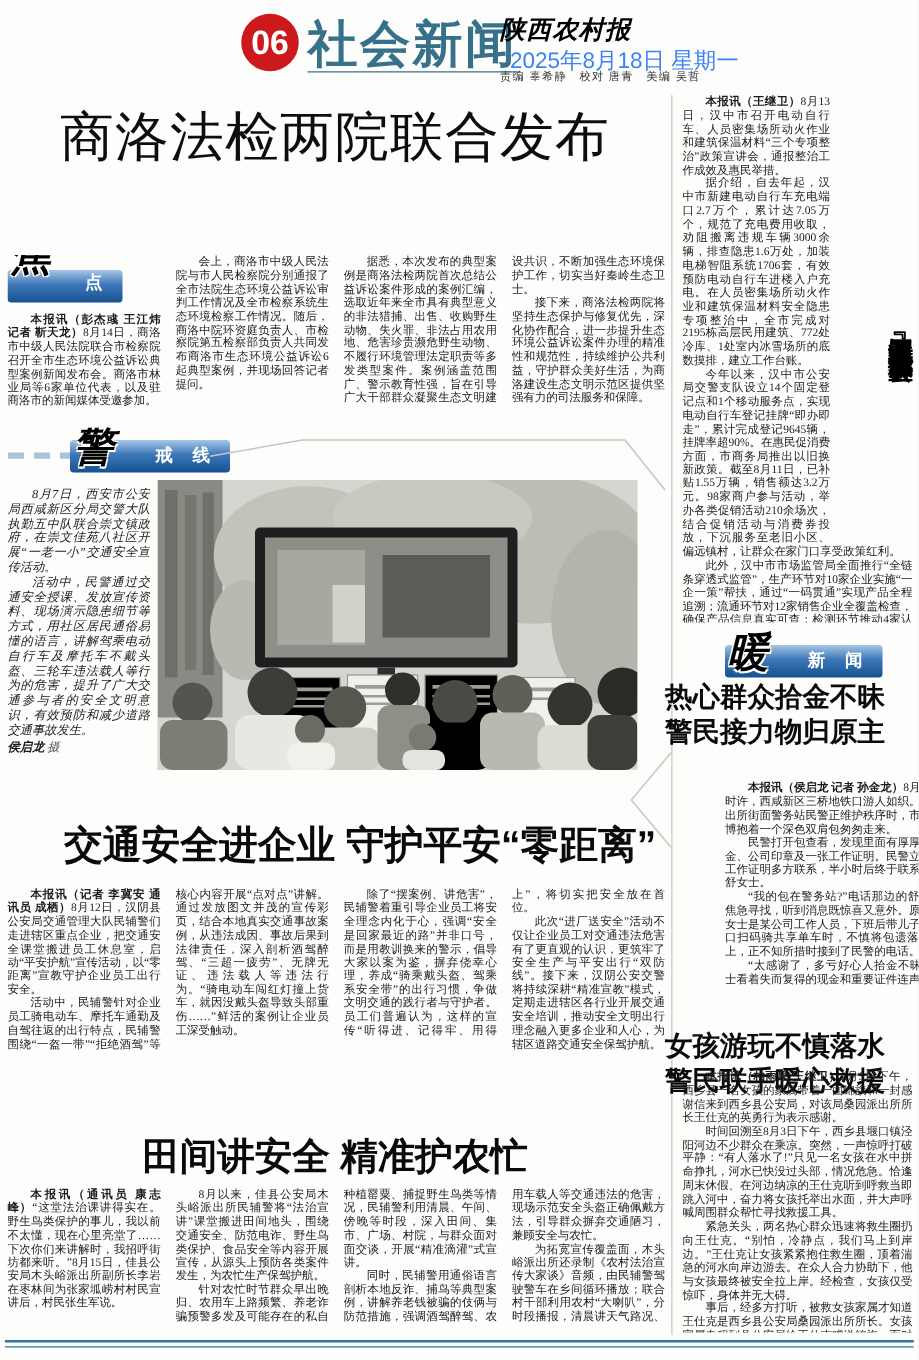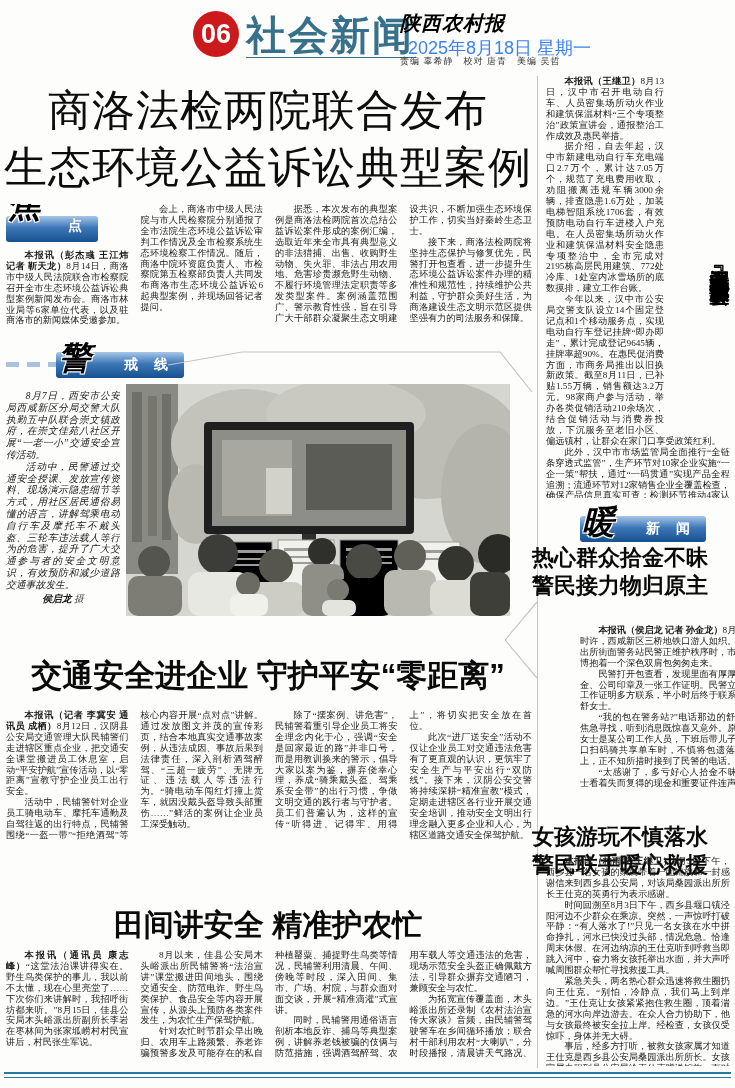--- a/index.html
+++ b/index.html
@@ -44,29 +44,29 @@
   .focus-badge{width:92px;}
 
   
   .dash-line{position:absolute;left:6px;top:362px;width:165px;height:5px;
            background:repeating-linear-gradient(90deg,#a9c2dd 0 13px,transparent 13px 21px);}
   .jj-badge{position:absolute;left:56px;top:340px;width:128px;}
   .decor-svg{position:absolute;left:0;top:0;pointer-events:none;}
   .caption{position:absolute;left:6px;top:390px;width:114px;height:242px;font-style:italic;
            font-size:9.8px;line-height:11.8px;text-align:justify;overflow:hidden;}
   .caption p{margin:0;text-indent:2em;}
-  .credit{text-align:center;text-indent:0 !important;margin-top:2px !important;}
+  .credit{text-align:left;text-indent:0 !important;margin-top:2px !important;}
   .credit .name{font-weight:bold;}
   .credit .shot{color:#555;}
   .photo{position:absolute;left:126px;top:384px;width:384px;height:232px;background:#d8d8d3;overflow:hidden;}
 
   
   .sans-headline{position:absolute;left:0;width:536px;text-align:center;font-weight:900;
            font-family:"Liberation Sans","DejaVu Sans",sans-serif;color:#0a0a0a;}
-  .h-traffic{top:655px;font-size:31px;}
+  .h-traffic{top:655px;font-size:31px;padding-left:20px;}
   .h-farm{top:905px;font-size:30px;}
   .traffic-cols{position:absolute;left:6px;top:710px;width:526px;height:190px;column-count:4;}
   .farm-cols{position:absolute;left:6px;top:950px;width:526px;height:118px;column-count:4;}
 
   
   .v-divider{position:absolute;left:537px;top:76px;width:1px;height:992px;background:#c7c7c4;}
   .right-top{position:absolute;left:546px;top:76px;width:184px;height:422px;}
   .v-head-space{float:right;width:66px;height:352px;}
   .v-headline{position:absolute;left:662px;top:88px;height:348px;width:72px;
            writing-mode:vertical-rl;text-orientation:upright;font-family:"Liberation Sans","DejaVu Sans",sans-serif;
@@ -90,33 +90,32 @@
 
   <div class="pagenum">06</div>
   <div class="section-title">社会新闻</div>
   <div class="section-underline"></div>
   <div class="masthead">陕西农村报</div>
   <div class="issue-date">2025年8月18日 星期一</div>
   <div class="staff">责编 辜希静　校对 唐青　美编 吴哲</div>
 
   <div class="main-headline">
     <div>商洛法检两院联合发布</div>
-    <div>生态环境公益诉讼典型案例</div>
   </div>
 
   <div class="focus-cols cols">
   <div class="badge focus-badge">
       <div class="bar"></div>
       <span class="big">焦</span>
       <span class="rest">点</span>
     </div>
       <p><b>本报讯（彭杰彧 王江炜 记者 靳天龙）</b>8月14日，商洛市中级人民法院联合市检察院召开全市生态环境公益诉讼典型案例新闻发布会。商洛市林业局等6家单位代表，以及驻商洛市的新闻媒体受邀参加。</p>
       <p>会上，商洛市中级人民法院与市人民检察院分别通报了全市法院生态环境公益诉讼审判工作情况及全市检察系统生态环境检察工作情况。随后，商洛中院环资庭负责人、市检察院第五检察部负责人共同发布商洛市生态环境公益诉讼6起典型案例，并现场回答记者提问。</p>
       <p>据悉，本次发布的典型案例是商洛法检两院首次总结公益诉讼案件形成的案例汇编，选取近年来全市具有典型意义的非法猎捕、出售、收购野生动物、失火罪、非法占用农用地、危害珍贵濒危野生动物、不履行环境管理法定职责等多发类型案件。案例涵盖范围广、警示教育性强，旨在引导广大干部群众凝聚生态文明建设共识，不断加强生态环境保护工作，切实当好秦岭生态卫士。</p>
-      <p>接下来，商洛法检两院将坚持生态保护与修复优先，民警打开包查看，进一步提升生态环境公益诉讼案件办理的精准性和规范性，持续维护公共利益，守护群众美好生活，为商洛建设生态文明示范区提供坚强有力的司法服务和保障。</p>
+      <p>接下来，商洛法检两院将坚持生态保护与修复优先，深化协作配合，进一步提升生态环境公益诉讼案件办理的精准性和规范性，持续维护公共利益，守护群众美好生活，为商洛建设生态文明示范区提供坚强有力的司法服务和保障。</p>
     </div>
 
   <div class="dash-line"></div>
   <div class="badge jj-badge">
     <div class="bar"></div>
     <span class="big">警</span>
     <span class="rest">戒 线</span>
   </div>
   <svg class="decor-svg" width="735" height="1088">
     <polyline points="168,365 242,352 500,352 532,392" fill="none" stroke="#c5c5c2" stroke-width="1.2"></polyline>

